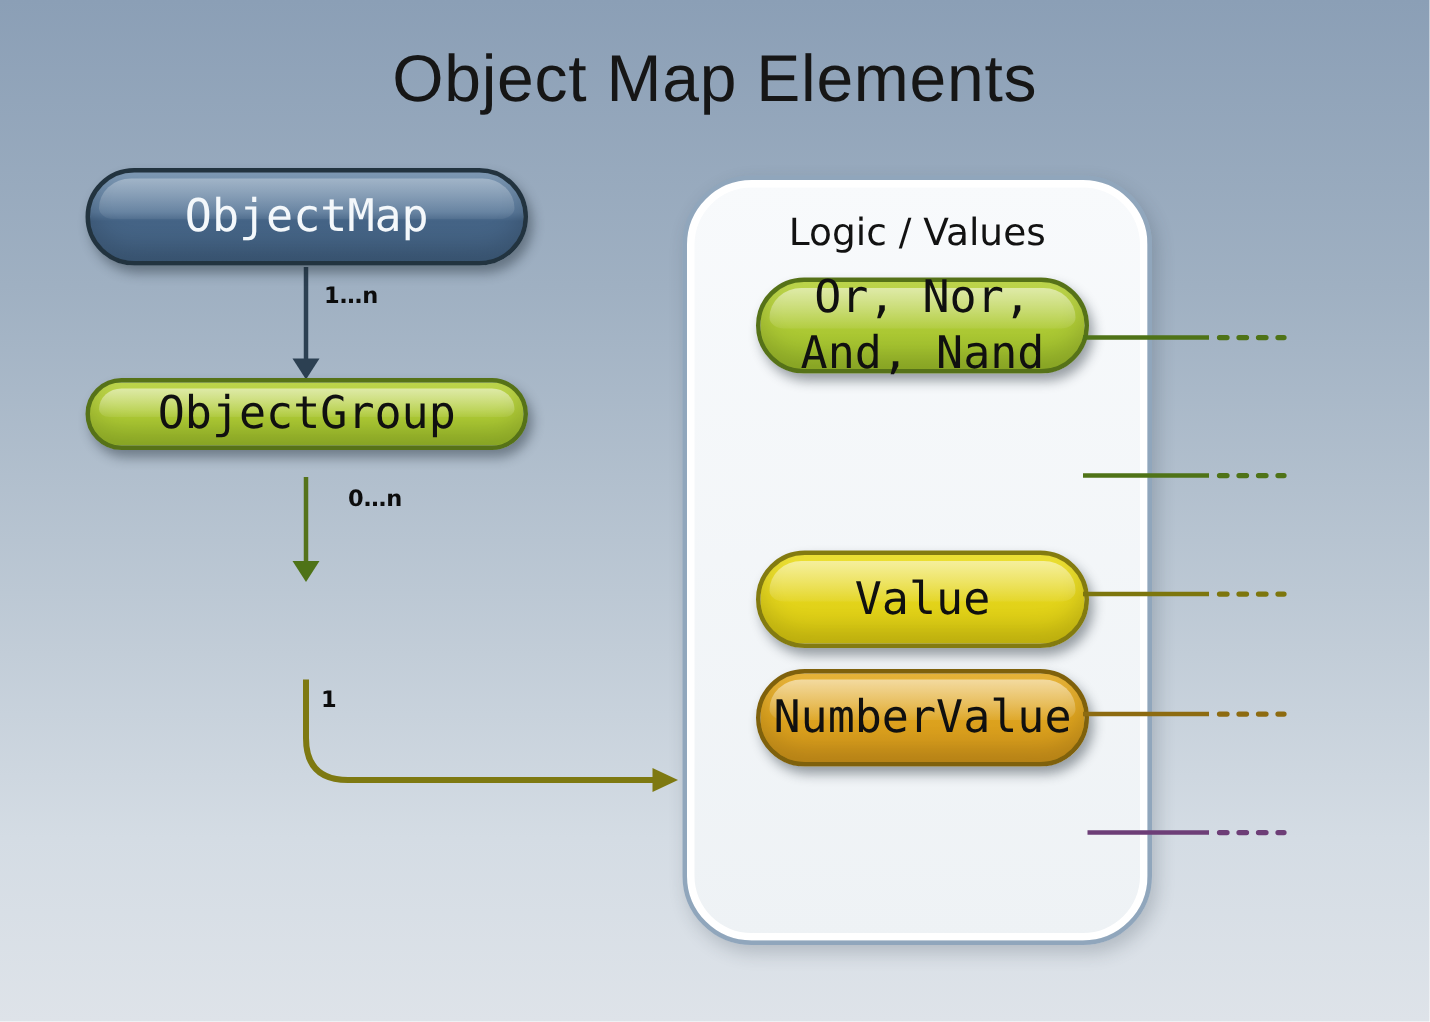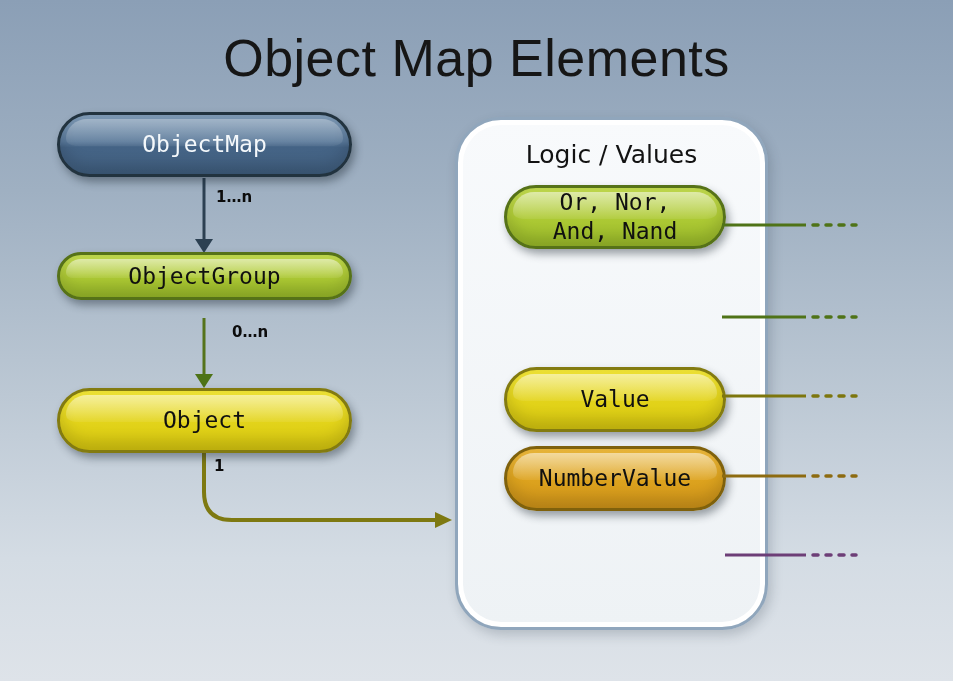--- a/index.html
+++ b/index.html
@@ -7,28 +7,28 @@
     width:953px;height:681px;overflow:hidden;
     font-family:"DejaVu Sans", sans-serif;
   }
   .canvas{
     position:relative;width:953px;height:681px;
     background:linear-gradient(180deg,#8b9fb6 0%,#9fb0c2 28%,#bcc8d4 58%,#d4dce4 82%,#dee3e9 100%);
   }
   .title{
     position:absolute;left:0;top:28px;width:953px;
     text-align:center;font-family:"Liberation Sans", sans-serif;
-    font-weight:300;font-size:52px;color:#161616;letter-spacing:0.5px;
+    font-weight:300;font-size:44px;color:#161616;letter-spacing:0.5px;
   }
   .connectors{position:absolute;left:0;top:0;pointer-events:none;z-index:3;}
   .pill{
     position:absolute;z-index:4;display:flex;align-items:center;justify-content:center;
     border-radius:33px;border:3px solid #000;box-sizing:border-box;
     font-family:"DejaVu Sans Mono","Liberation Mono",monospace;
-    font-size:23px;color:#101010;text-align:center;
+    font-size:30px;color:#101010;text-align:center;
     box-shadow:3px 5px 8px rgba(25,35,45,.42), inset 0 -10px 14px rgba(0,0,0,.14);
   }
   .pill::before{
     content:"";position:absolute;left:6px;right:6px;top:4px;height:46%;
     border-radius:26px 26px 12px 12px / 24px 24px 9px 9px;
     background:linear-gradient(180deg,rgba(255,255,255,.52),rgba(255,255,255,.07));
     pointer-events:none;
   }
   .pill span{position:relative;z-index:1;white-space:pre-line;line-height:1.25;}
   .slate{background:linear-gradient(180deg,#7e99b4 0%,#587798 45%,#446385 55%,#41608166 100%),linear-gradient(180deg,#5c7b9b,#3f5e7f);border-color:#22333f;color:#f4f8fb;}
@@ -105,21 +105,18 @@
     <line x1="725" y1="555" x2="806" y2="555" stroke="#6d3e77" stroke-width="3"></line>
     <line x1="813" y1="555" x2="856" y2="555" stroke="#6d3e77" stroke-width="3.5" stroke-dasharray="5 8" stroke-linecap="round"></line>
   </svg>
 
   <div class="pill slate n1">
       <span>ObjectMap</span>
     </div>
   <div class="pill green n2">
       <span>ObjectGroup</span>
     </div>
-  <div class="pill yellow n3">
-      <span>Object</span>
-    </div>
 
   <div class="edge-label" style="left:216px;top:188px;">1…n</div>
   <div class="edge-label" style="left:232px;top:323px;">0…n</div>
   <div class="edge-label" style="left:214px;top:457px;">1</div>
 
 </div>
 
 </body></html>

